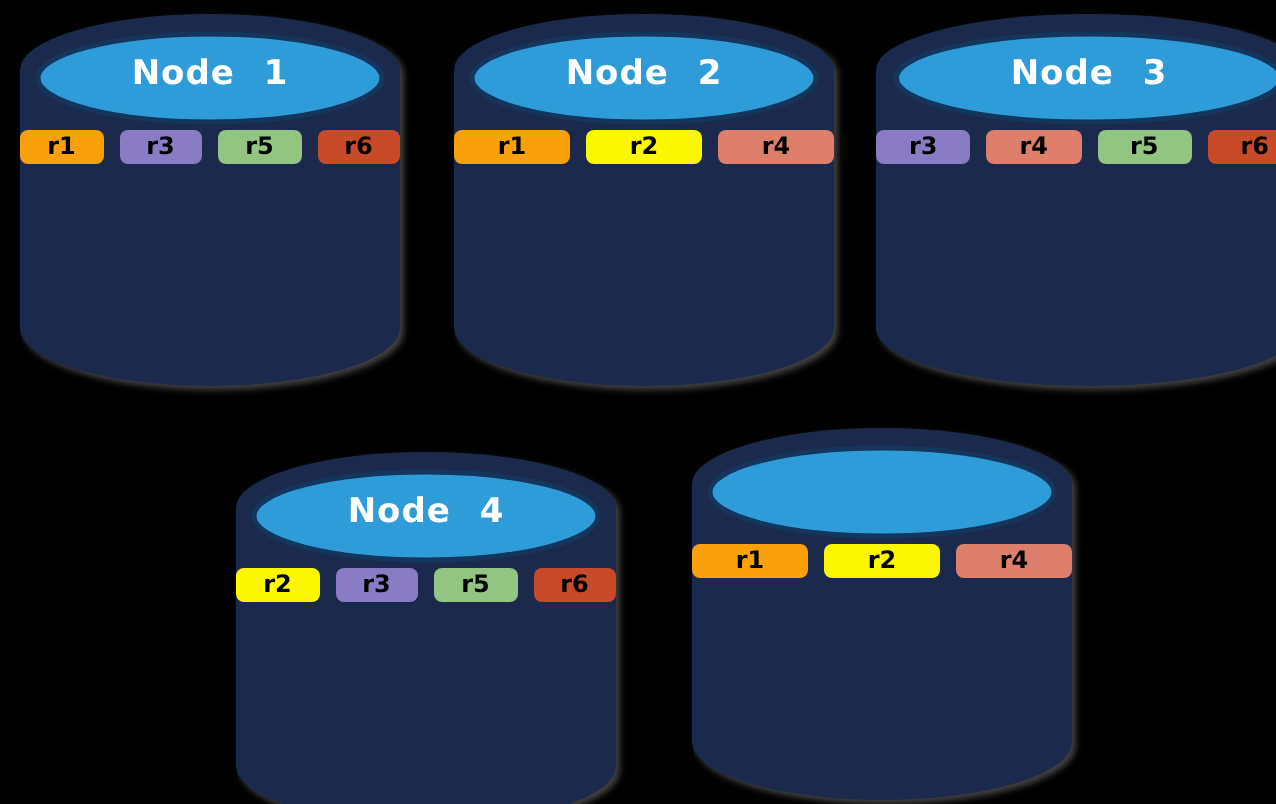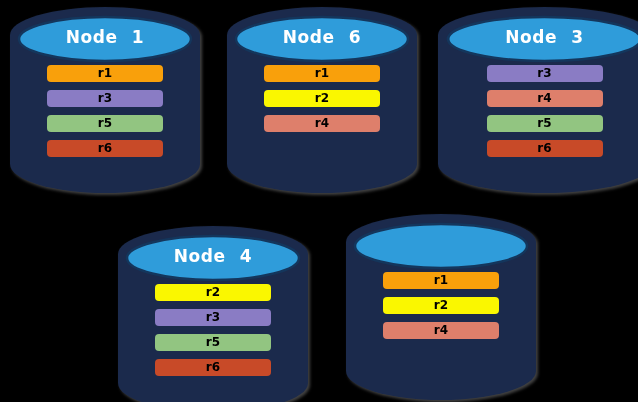--- a/index.html
+++ b/index.html
@@ -47,21 +47,21 @@
     font-size: 17px;
     font-weight: bold;
     word-spacing: 8px;
     letter-spacing: 0.5px;
   }
   .records {
     position: absolute;
     left: 0; right: 0;
     top: 60px;
     display: flex;
-    flex-direction: column;
+    flex-direction: row;
     align-items: center;
     gap: 8px;
   }
   .record-bar {
     width: 116px;
     height: 17px;
     line-height: 17px;
     border-radius: 4px;
     text-align: center;
     font-size: 12px;
@@ -86,21 +86,21 @@
         <div class="record-bar" style="background: rgb(146, 197, 129);">r5</div>
         <div class="record-bar" style="background: rgb(200, 74, 40);">r6</div>
       </div>
   </div>
 
   <div class="cylinder node-2">
     <svg class="cyl-svg" viewBox="0 0 190 189" preserveAspectRatio="none">
       <path class="cyl-body" d="M0,30 A95,28 0 0 1 190,30 L190,159 A95,29 0 0 1 0,159 Z"></path>
       <ellipse class="cyl-top" cx="95" cy="34" rx="86" ry="22"></ellipse>
     </svg>
-    <div class="node-title">Node 6</div>
+    <div class="node-title">Node 2</div>
     <div class="records">
         <div class="record-bar" style="background: rgb(249, 160, 11);">r1</div>
         <div class="record-bar" style="background: rgb(250, 247, 0);">r2</div>
         <div class="record-bar" style="background: rgb(222, 127, 107);">r4</div>
       </div>
   </div>
 
   <div class="cylinder node-3">
     <svg class="cyl-svg" viewBox="0 0 190 189" preserveAspectRatio="none">
       <path class="cyl-body" d="M0,30 A95,28 0 0 1 190,30 L190,159 A95,29 0 0 1 0,159 Z"></path>

